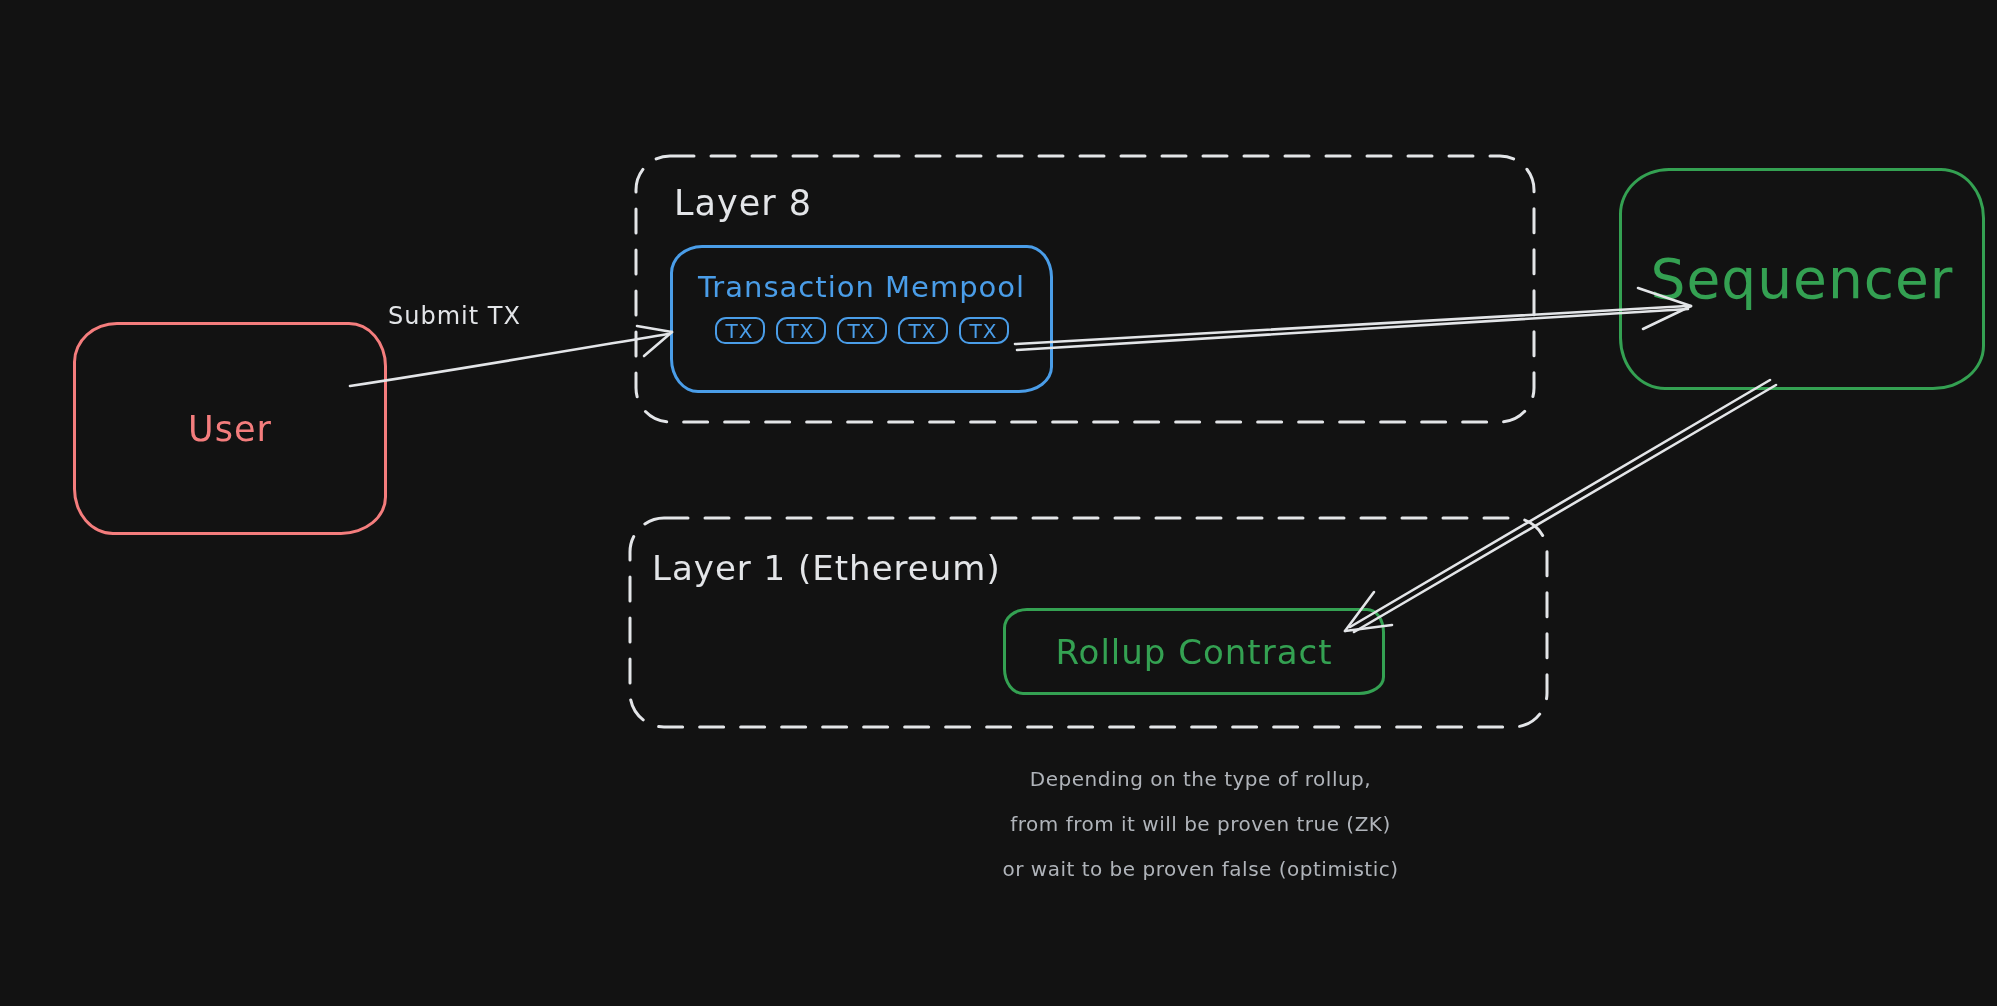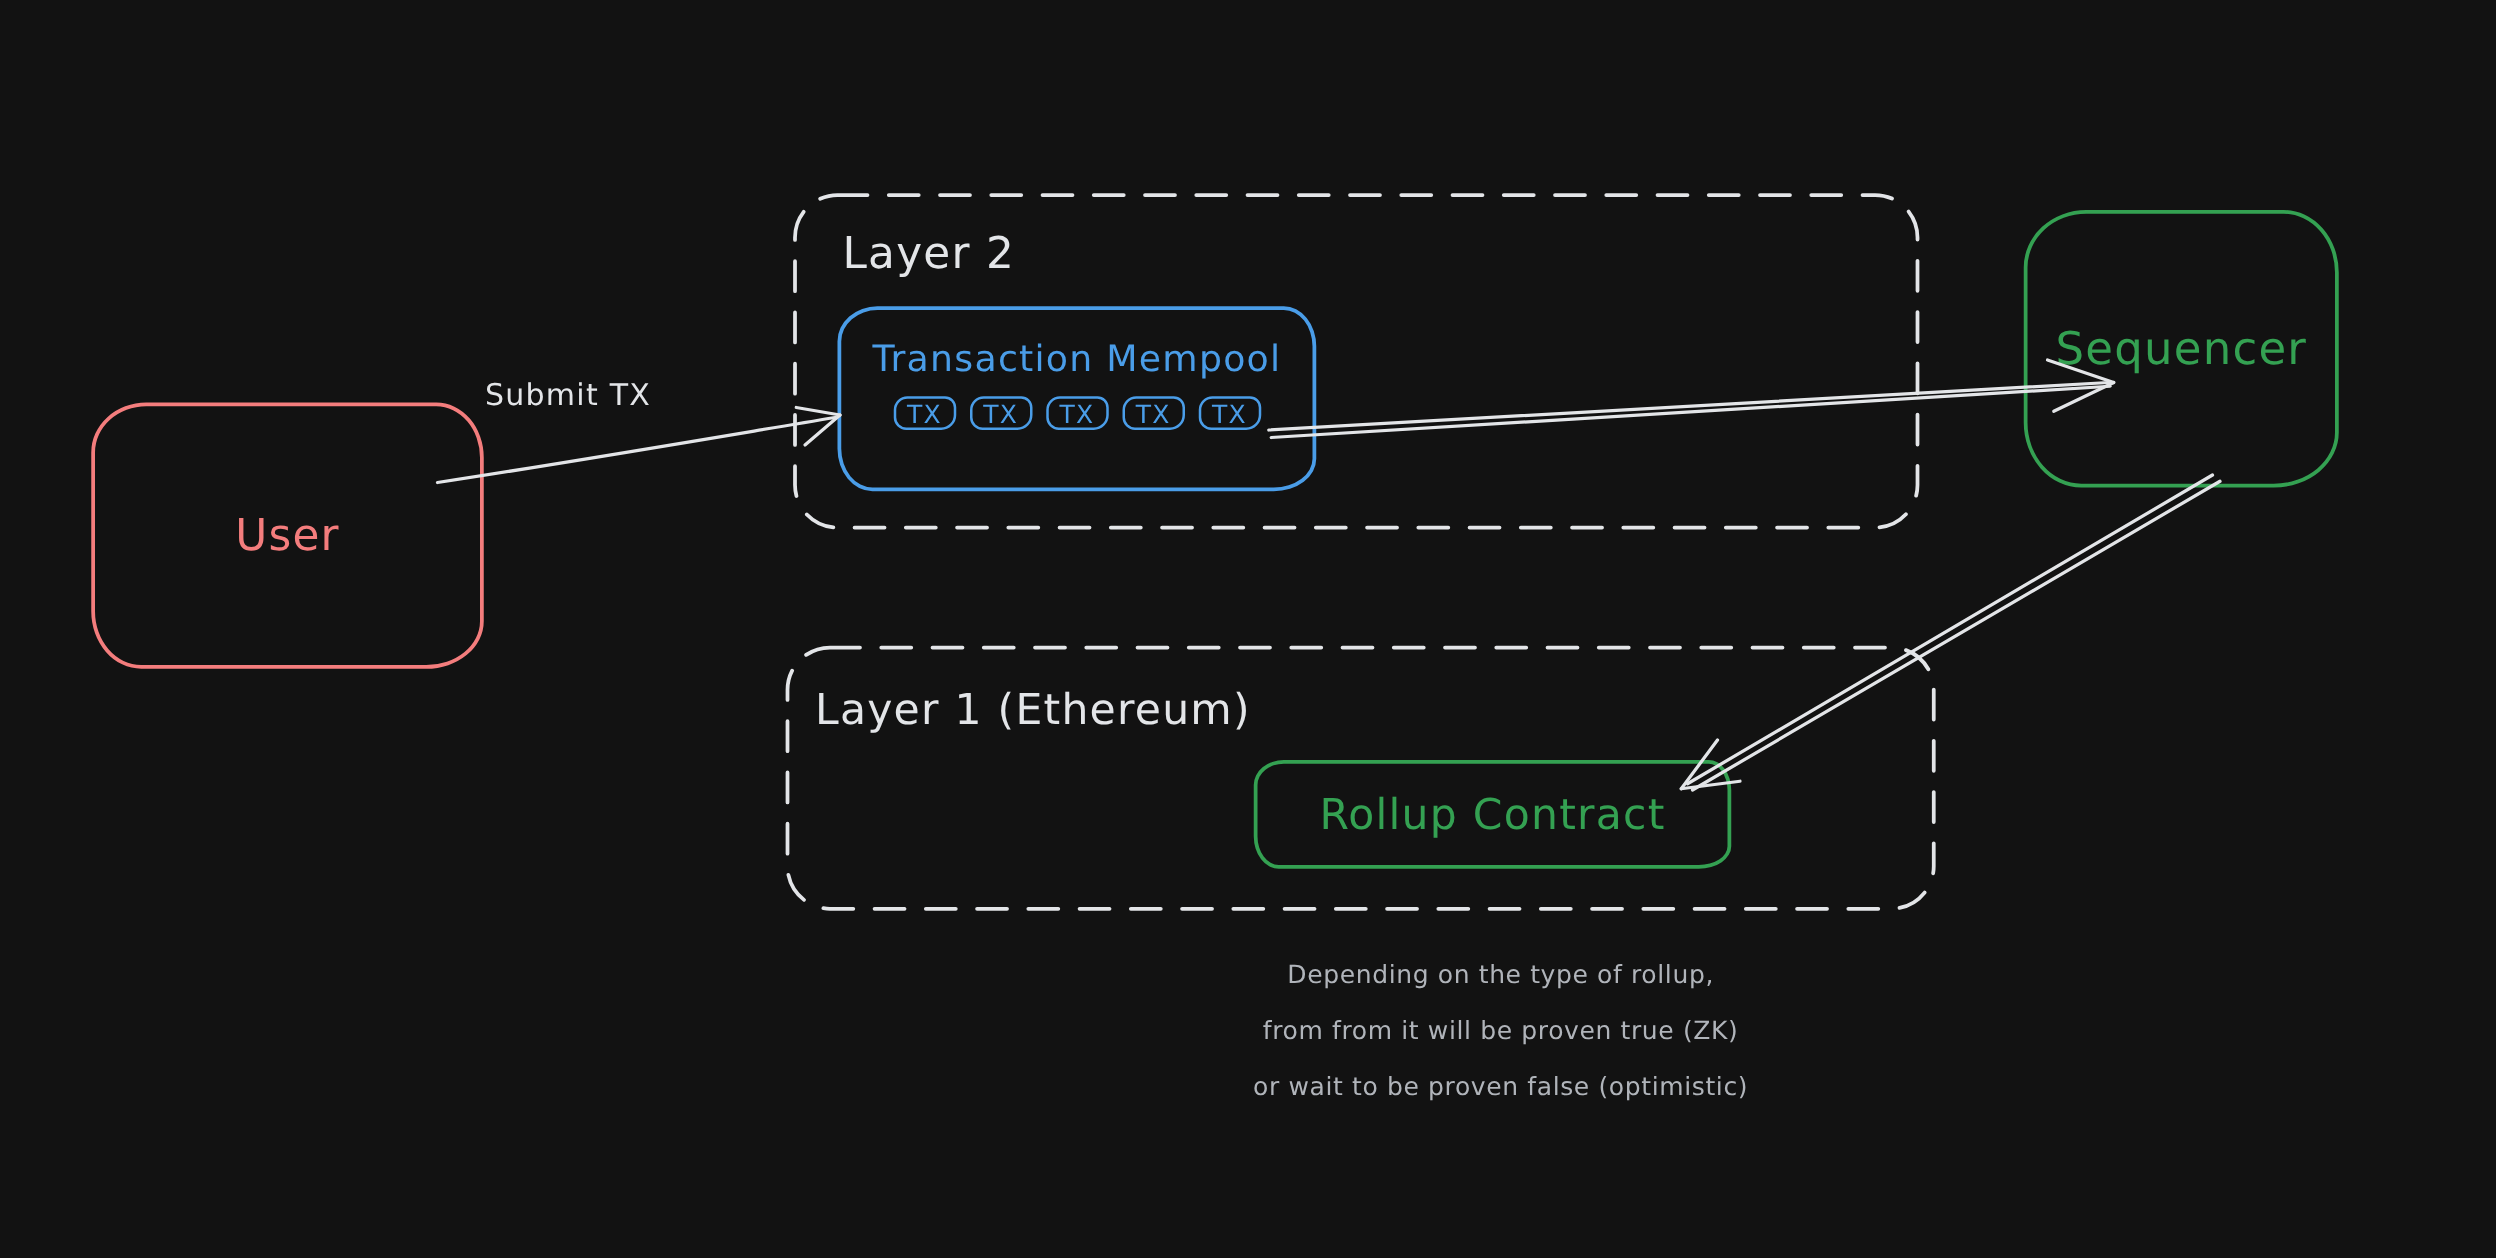--- a/index.html
+++ b/index.html
@@ -19,24 +19,24 @@
     display:flex;align-items:center;justify-content:center;
     letter-spacing:1px;background:transparent;
   }
   #user-box{
     left:73px;top:322px;width:314px;height:213px;
     border:3px solid var(--user_accent,#f47d7d);
     border-radius:44px 38px 46px 40px / 40px 44px 38px 46px;
     color:var(--user_accent,#f47d7d);font-size:35px;text-align:center;
   }
   #sequencer-box{
-    left:1619px;top:168px;width:252px;height:222px;
+    left:1619px;top:168px;width:366px;height:222px;
     border:3px solid var(--contract_accent,#34a152);
     border-radius:50px 44px 52px 46px / 46px 50px 44px 52px;
-    color:var(--contract_accent,#34a152);font-size:36px;
+    color:var(--contract_accent,#34a152);font-size:55px;
   }
   #rollup-box{
     left:1003px;top:608px;width:382px;height:87px;
     border:3px solid var(--contract_accent,#34a152);
     border-radius:24px 18px 26px 20px / 20px 24px 18px 26px;
     color:var(--contract_accent,#34a152);font-size:34px;
   }
   #mempool-box{
     left:670px;top:245px;width:383px;height:148px;
     border:3px solid var(--mempool_accent,#4a9de8);
@@ -112,21 +112,21 @@
   </div>
 
   <div class="node" id="sequencer-box">
     <span>Sequencer</span>
   </div>
 
   <div class="node" id="rollup-box">
     <span>Rollup Contract</span>
   </div>
 
-  <div class="float-label" id="layer2-label">Layer 2</div>
+  <div class="float-label" id="layer2-label">Layer 8</div>
   <div class="float-label" id="layer1-label">Layer 1 (Ethereum)</div>
   <div class="float-label" id="submit-label">Submit TX</div>
 
 
   <div id="caption">
     <div>Depending on the type of rollup,</div>
     <div>from from it will be proven true (ZK)</div>
     <div>or wait to be proven false (optimistic)</div>
   </div>
 

